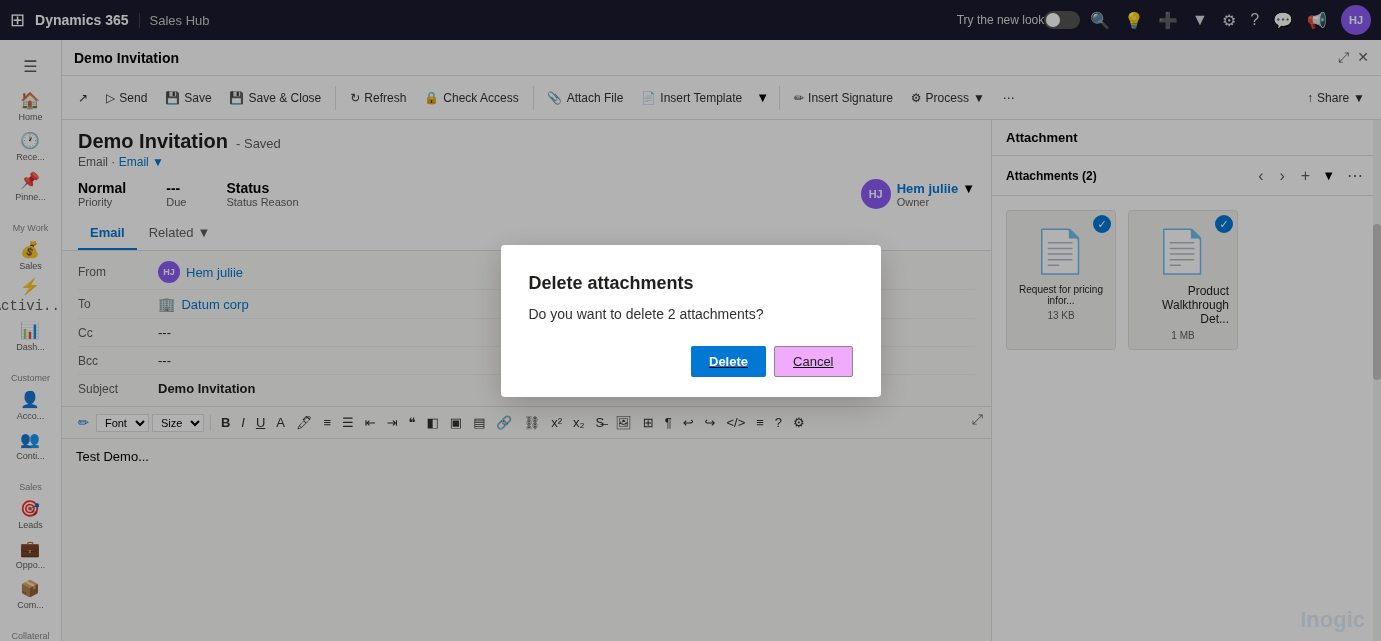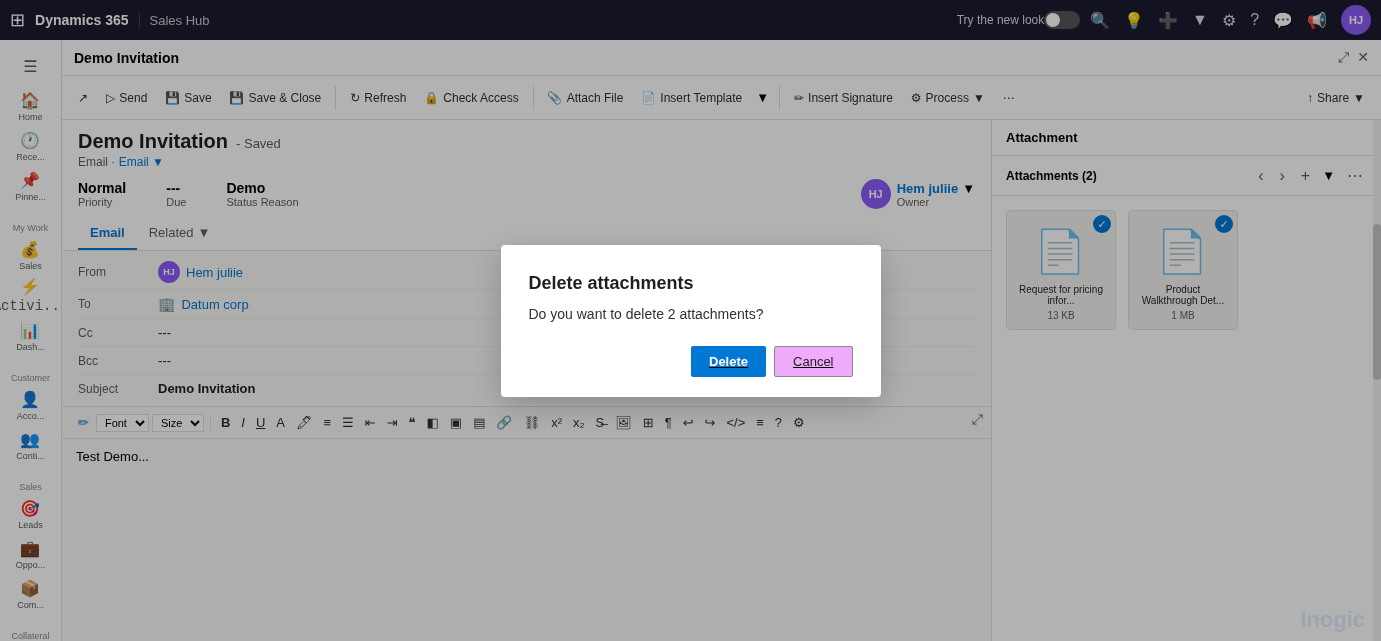--- a/index.html
+++ b/index.html
@@ -290,21 +290,21 @@
         <div style="display:flex; gap:40px; margin-top:10px; margin-bottom:8px; align-items:center;">
           <div class="meta-item">
             <span style="font-size:14px; font-weight:600;">Normal</span>
             <span style="font-size:11px; color:#605e5c;">Priority</span>
           </div>
           <div class="meta-item">
             <span style="font-size:14px; font-weight:600;">---</span>
             <span style="font-size:11px; color:#605e5c;">Due</span>
           </div>
           <div class="meta-item">
-            <span style="font-size:14px; font-weight:600;">Demo</span>
+            <span style="font-size:14px; font-weight:600;">Status</span>
             <span style="font-size:11px; color:#605e5c;">Status Reason</span>
           </div>
           <div style="display:flex; align-items:center; gap:6px; margin-left:auto;">
             <div class="avatar-circle" style="background:#8b5cf6;">HJ</div>
             <div>
               <div style="display:flex; align-items:center; gap:4px;">
                 <span style="font-size:13px; color:#0078d4; font-weight:600;">Hem juliie</span>
                 <span style="cursor:pointer;">▼</span>
               </div>
               <div style="font-size:11px; color:#605e5c;">Owner</div>
@@ -411,21 +411,21 @@
       <div style="display:flex; gap:12px; padding:14px;">
         <div class="attachment-card">
           <div class="attach-check">✓</div>
           <div style="font-size:42px; margin:8px 0;">📄</div>
           <div style="font-size:10px; color:#201f1e; text-align:center;">Request for pricing infor...</div>
           <div style="font-size:10px; color:#605e5c; margin-top:4px;">13 KB</div>
         </div>
         <div class="attachment-card">
           <div class="attach-check">✓</div>
           <div style="font-size:42px; margin:8px 0;">📄</div>
-          <div style="font-size:10px; color:#201f1e; text-align:center;">Product Walkthrough Det...</div>
+          <div style="font-size:12px; color:#201f1e; text-align:right;">Product Walkthrough Det...</div>
           <div style="font-size:10px; color:#605e5c; margin-top:4px;">1 MB</div>
         </div>
       </div>
 
       <div class="scrollbar">
         <div class="scrollbar-thumb"></div>
       </div>
 
       <div class="watermark">Inogic</div>
     </div>

